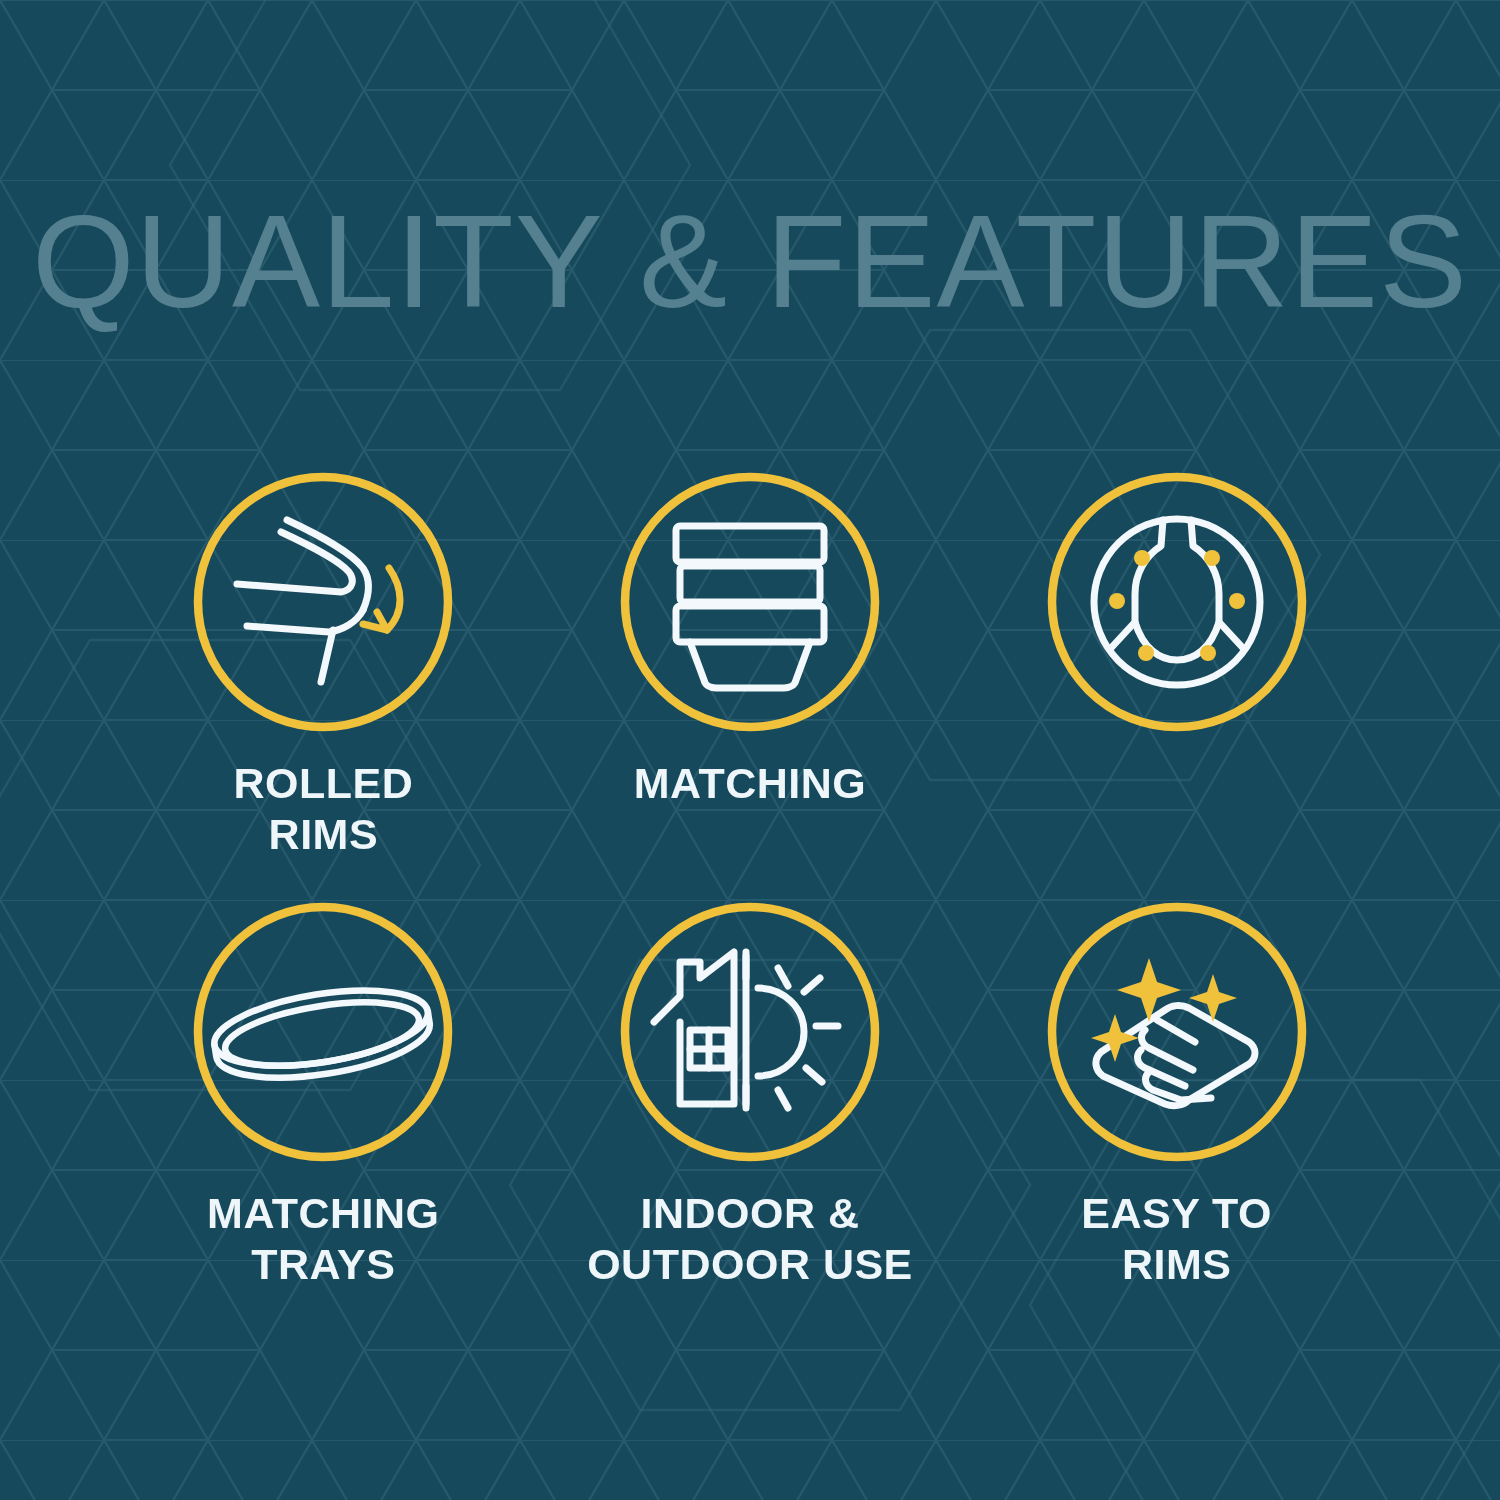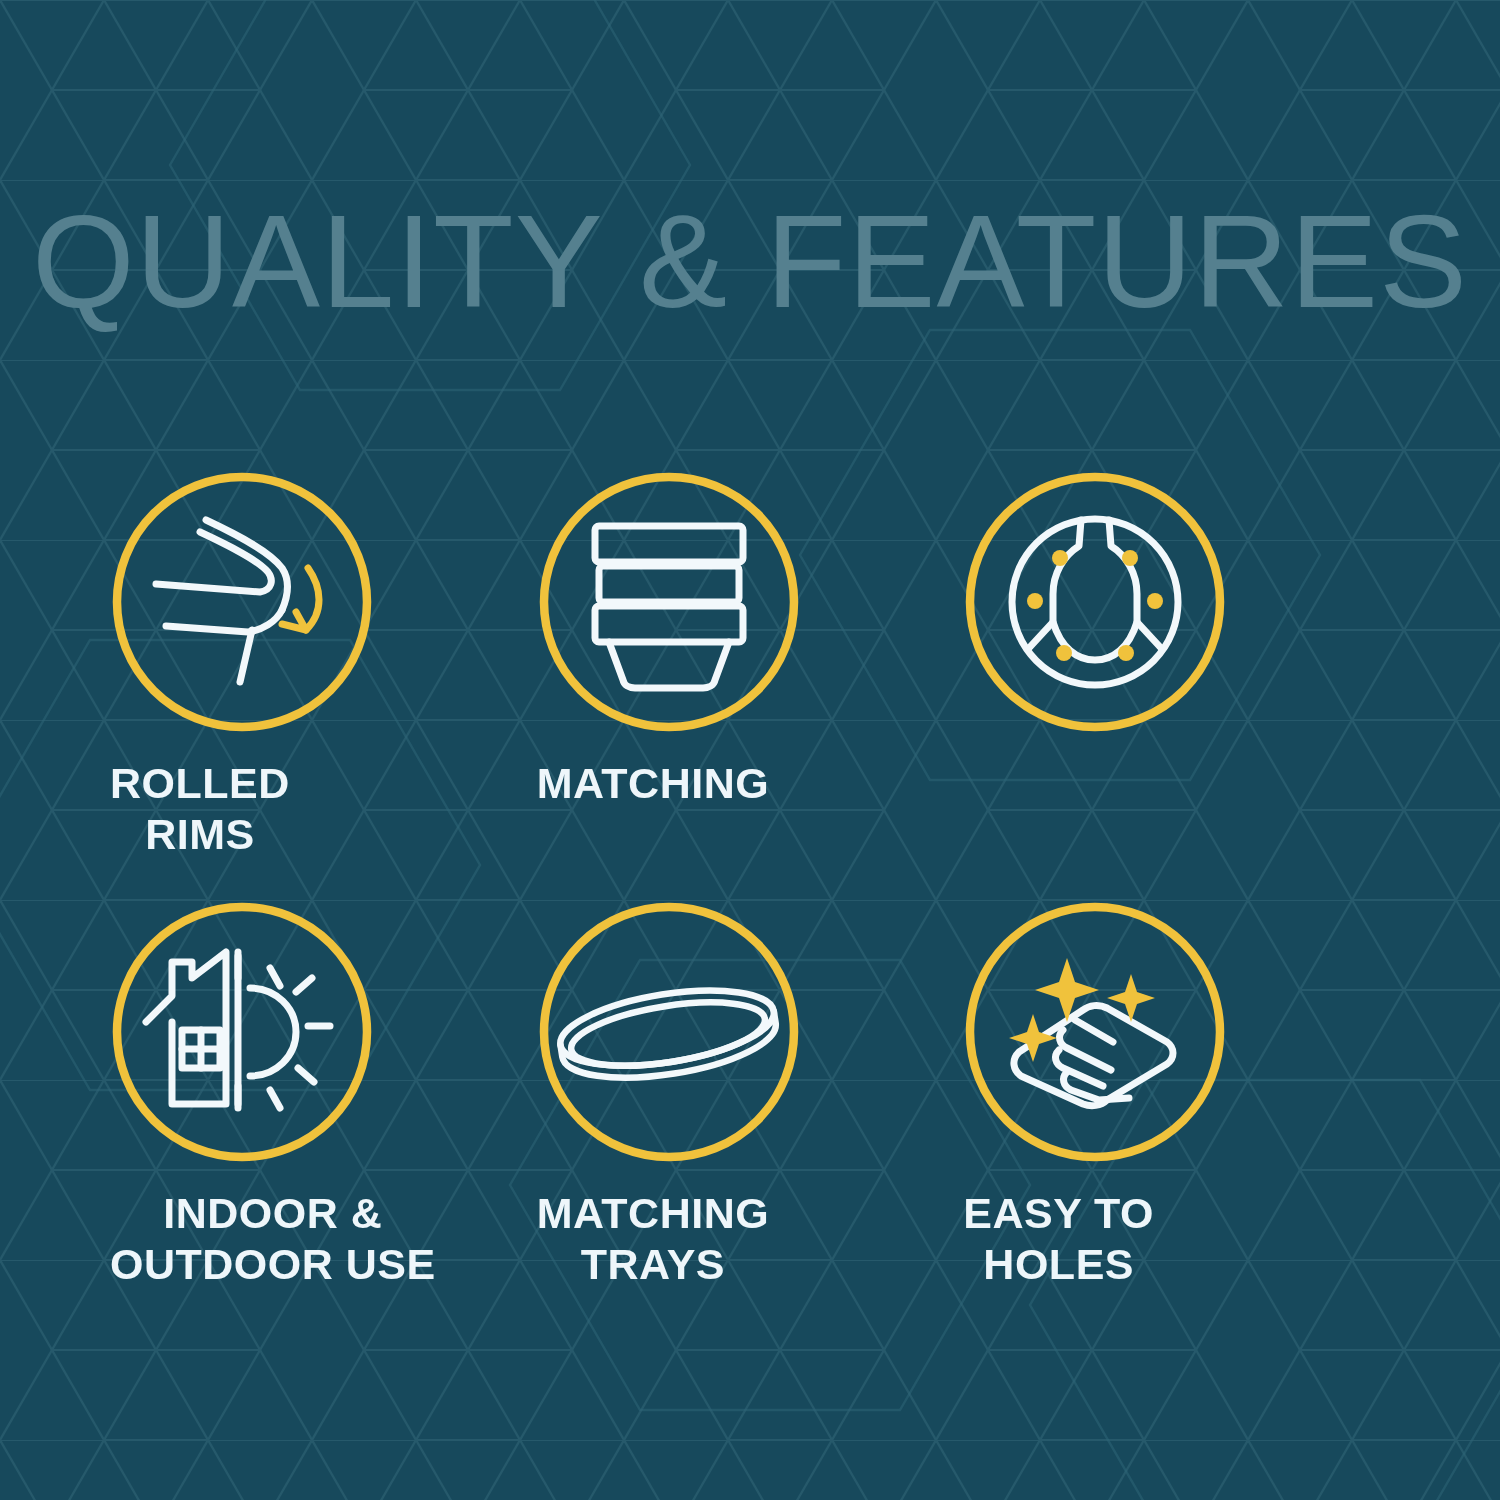--- a/index.html
+++ b/index.html
@@ -49,21 +49,21 @@
     width: 1280px;
     display: grid;
     grid-template-columns: repeat(3, 1fr);
     grid-template-rows: repeat(2, 430px);
     column-gap: 0px;
     row-gap: 0px;
   }
   .cell {
     display: flex;
     flex-direction: column;
-    align-items: flex-start;
+    align-items: center;
   }
   .icon-ring {
     width: 264px;
     height: 264px;
     display: block;
   }
   .feat-label {
     margin-top: 24px;
     color: #eef6fa;
     font-size: 43px;
@@ -161,20 +161,33 @@
           <circle cx="192" cy="131" r="8"></circle>
           <circle cx="101" cy="183" r="8"></circle>
           <circle cx="163" cy="183" r="8"></circle>
         </g>
       </svg>
     </div>
 
     <div class="cell">
       <svg class="icon-ring" viewBox="0 0 264 264" xmlns="http://www.w3.org/2000/svg">
         <circle cx="132" cy="132" r="125" fill="none" stroke="#f0c23c" stroke-width="8.5"></circle>
+        <g fill="none" stroke="#f2f8fb" stroke-width="6.5" stroke-linecap="round" stroke-linejoin="round" transform="rotate(-9 132 140)">
+          <ellipse cx="132" cy="128" rx="108" ry="34"></ellipse>
+          <ellipse cx="132" cy="134" rx="98" ry="28"></ellipse>
+          <path d="M24,128 L24,140 C24,159 72,174 132,174 C192,174 240,159 240,140 L240,128"></path>
+        </g>
+      </svg>
+      <div class="feat-label">MATCHING
+TRAYS</div>
+    </div>
+
+    <div class="cell">
+      <svg class="icon-ring" viewBox="0 0 264 264" xmlns="http://www.w3.org/2000/svg">
+        <circle cx="132" cy="132" r="125" fill="none" stroke="#f0c23c" stroke-width="8.5"></circle>
         <g fill="none" stroke="#f2f8fb" stroke-width="7" stroke-linecap="round" stroke-linejoin="round">
           <path d="M36,122 L62,96 L62,62 L82,62 L82,78 L116,52 L116,204 L62,204 L62,122"></path>
           <rect x="72" y="130" width="38" height="38"></rect>
           <line x1="91" y1="130" x2="91" y2="168"></line>
           <line x1="72" y1="149" x2="110" y2="149"></line>
           <line x1="128" y1="52" x2="128" y2="204"></line>
           <path d="M140,88 C166,88 186,108 186,132 C186,156 166,176 140,176"></path>
         </g>
         <g fill="none" stroke="#f2f8fb" stroke-width="7" stroke-linecap="round">
           <line x1="128" y1="56" x2="128" y2="78"></line>
@@ -186,44 +199,31 @@
           <line x1="128" y1="186" x2="128" y2="208"></line>
         </g>
       </svg>
       <div class="feat-label">INDOOR &amp;
 OUTDOOR USE</div>
     </div>
 
     <div class="cell">
       <svg class="icon-ring" viewBox="0 0 264 264" xmlns="http://www.w3.org/2000/svg">
         <circle cx="132" cy="132" r="125" fill="none" stroke="#f0c23c" stroke-width="8.5"></circle>
-        <g fill="none" stroke="#f2f8fb" stroke-width="6.5" stroke-linecap="round" stroke-linejoin="round" transform="rotate(-9 132 140)">
-          <ellipse cx="132" cy="128" rx="108" ry="34"></ellipse>
-          <ellipse cx="132" cy="134" rx="98" ry="28"></ellipse>
-          <path d="M24,128 L24,140 C24,159 72,174 132,174 C192,174 240,159 240,140 L240,128"></path>
-        </g>
-      </svg>
-      <div class="feat-label">MATCHING
-TRAYS</div>
-    </div>
-
-    <div class="cell">
-      <svg class="icon-ring" viewBox="0 0 264 264" xmlns="http://www.w3.org/2000/svg">
-        <circle cx="132" cy="132" r="125" fill="none" stroke="#f0c23c" stroke-width="8.5"></circle>
         <g fill="none" stroke="#f2f8fb" stroke-width="7" stroke-linecap="round" stroke-linejoin="round">
           <path d="M56,152 C48,160 50,170 58,176 L120,204 C128,207 138,206 144,200 L204,164 C212,158 212,148 204,142 L144,108 C136,104 126,105 120,110 Z"></path>
           <path d="M100,130 C94,136 96,144 104,148 L148,170"></path>
           <path d="M96,150 C90,156 92,164 100,168 L140,186"></path>
           <path d="M104,172 C98,178 100,186 108,190 L136,200 L166,198"></path>
           <path d="M112,120 L150,142"></path>
         </g>
         <g fill="#f0c23c">
           <path d="M104,58 L112,82 L136,90 L112,98 L104,122 L96,98 L72,90 L96,82 Z"></path>
           <path d="M168,74 L174,92 L192,98 L174,104 L168,122 L162,104 L144,98 L162,92 Z"></path>
           <path d="M70,114 L76,132 L94,138 L76,144 L70,162 L64,144 L46,138 L64,132 Z"></path>
         </g>
       </svg>
       <div class="feat-label">EASY TO
-HOLES</div>
+RIMS</div>
     </div>
 
   </div>
 </div>
 
 </body></html>

